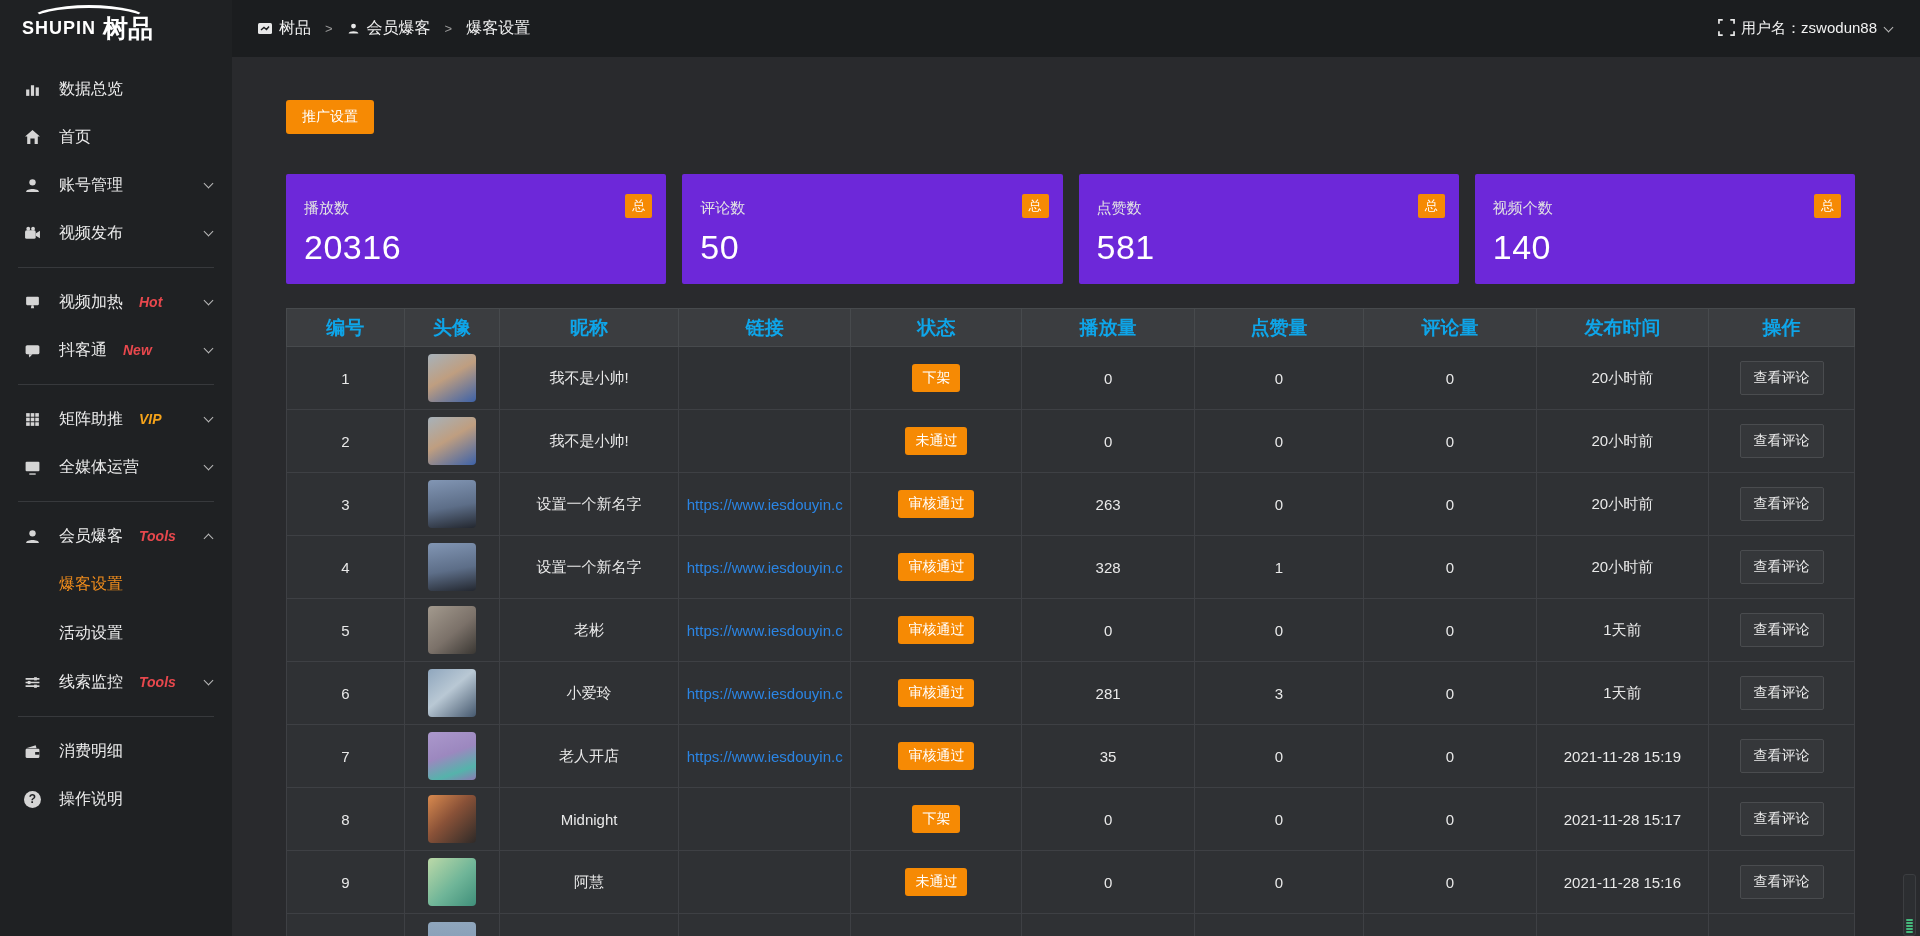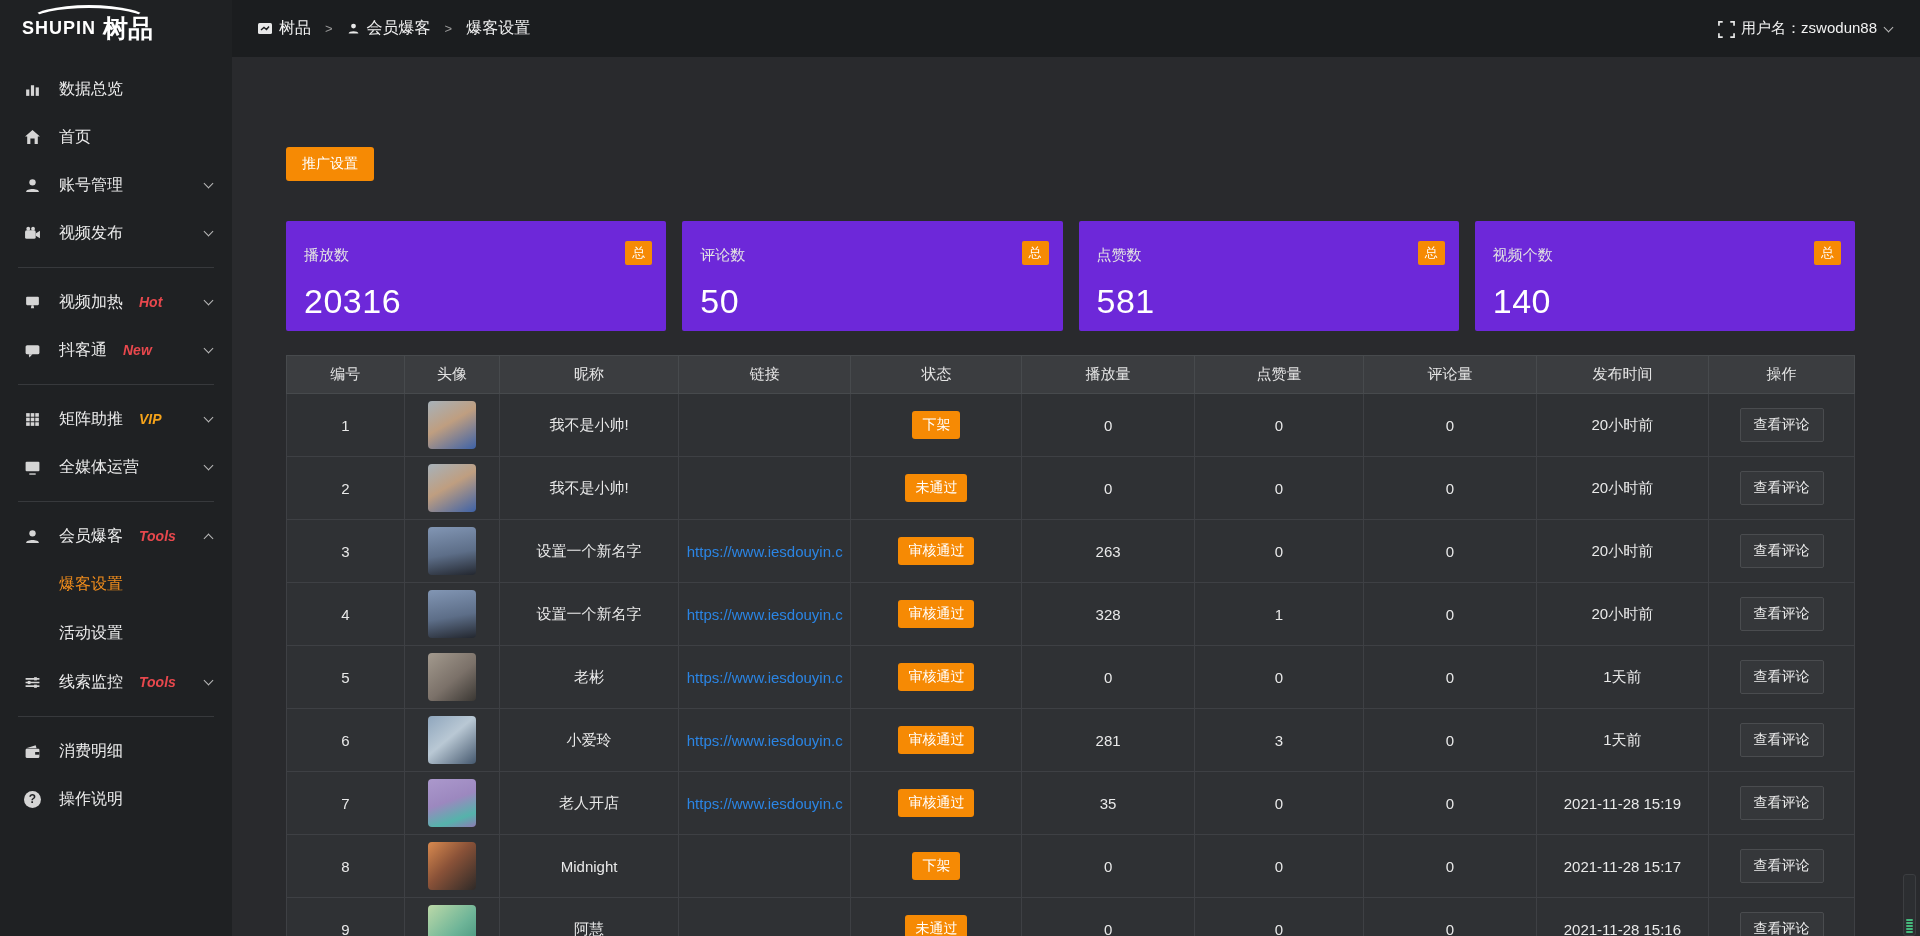--- a/index.html
+++ b/index.html
@@ -40,47 +40,47 @@
   svg.icon .fill { fill:#d5d5d5; stroke:none; }
 
   
   .topbar { position:absolute; left:232px; top:0; width:1688px; height:57px;
     background:#1b1d1f; display:flex; align-items:center; padding:0 28px 0 26px; }
   .crumbs { display:flex; align-items:center; font-size:16px; color:#f2f2f2; }
   .crumb { display:flex; align-items:center; cursor:pointer; }
   .crumb .bc-icon { margin-right:7px; display:inline-flex; }
   .crumb:not(:last-child)::after { content:">"; color:#9a9a9a; font-size:13px;
     margin:0 14px; }
-  .topbar-right { margin-left:auto; display:flex; align-items:flex-end; gap:6px; }
+  .topbar-right { margin-left:auto; display:flex; align-items:flex-start; gap:6px; }
   .fs-icon { cursor:pointer; display:inline-flex; }
   .user-wrap { display:flex; align-items:center; font-size:15px; color:#f2f2f2;
     cursor:pointer; }
   .user-wrap .chev { margin-left:8px; }
 
   
   .main { position:absolute; left:232px; top:57px; width:1688px; height:879px;
     padding:43px 65px 0 54px; }
   .promo-btn { background:#f68a04; color:#fff; border:none; border-radius:3px;
     font-size:14px; padding:8px 16px; cursor:pointer;
-    font-family:inherit;margin-top:47px; }
+    font-family:inherit; }
   .cards { display:flex; gap:16px; margin-top:40px; }
   .card { flex:1; height:110px; background:#6d28d9; border-radius:2px;
     position:relative; padding:25px 18px 0 18px; }
   .card-label { font-size:15px; color:#e3e3e3; }
-  .card-value { font-size:34px; color:#fff; font-weight:500; margin-top:17px;
+  .card-value { font-size:34px; color:#fff; font-weight:500; margin-top:10px;
     letter-spacing:0.5px; }
   .card-badge { position:absolute; top:20px; right:14px; background:#f68a04;
     color:#fff; font-size:13px; padding:3px 7px; border-radius:2px; }
 
   
   .table-wrap { margin-top:24px; }
   table { width:100%; border-collapse:collapse; table-layout:fixed;
     border:1px solid #3e4044; }
-  th { background:#3b3d40; height:38px; font-size:15px; font-weight:400;
-    color:#e5e5e5; border:1px solid #474a4d; }
+  th { background:#3b3d40; height:38px; font-size:19px; font-weight:700;
+    color:#0ea5e9; border:1px solid #474a4d; }
   td { background:#2f3134; height:63px; text-align:center; vertical-align:middle;
     font-size:15px; color:#e9e9e9; border:1px solid #3e4044; overflow:hidden; }
   .avatar { width:48px; height:48px; border-radius:4px; margin:0 auto;
     background:#555; }
   .badge { display:inline-block; background:#f68a04; color:#fff; font-size:14px;
     padding:5px 10px; border-radius:3px; white-space:nowrap; }
   a.link { color:#2b85e4; text-decoration:none; font-size:15px; display:block;
     white-space:nowrap; overflow:hidden; cursor:pointer; }
   .view-btn { background:#35373a; border:1px solid #4a4c4f; color:#ededed;
     font-size:14px; padding:7px 13px; border-radius:2px; cursor:pointer;

